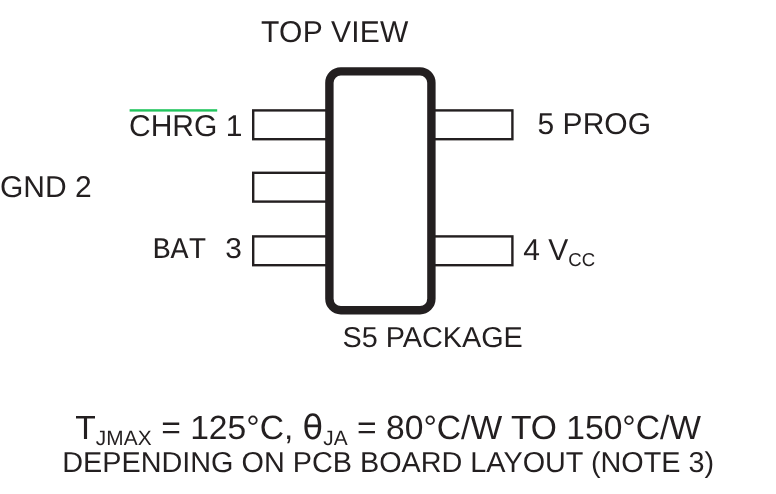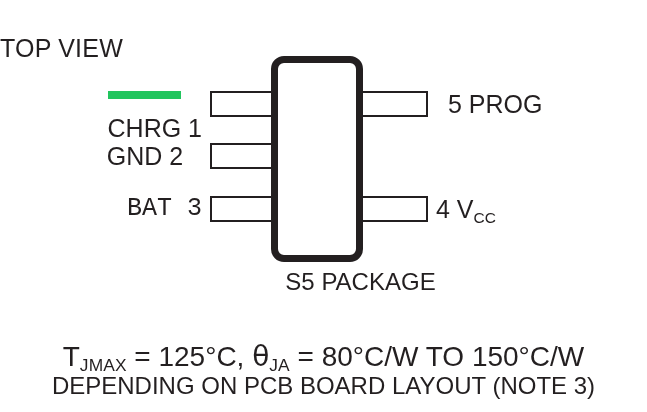--- a/index.html
+++ b/index.html
@@ -21,23 +21,23 @@
     position: absolute;
     left: 0; top: 0;
     width: 647px;
     height: 412px;
   }
 
   
   .top-view-title {
     position: absolute;
     left: 0;
-    top: 34px;
+    top: 13px;
     width: 558px;
-    text-align: left;
+    text-align: center;
     font-size: 25px;
     letter-spacing: 0.2px;
     white-space: nowrap;
   }
 
   
   .pkg-body {
     position: absolute;
     left: 271px;
     top: 56px;
@@ -70,28 +70,28 @@
 
   
   .pin-label {
     position: absolute;
     font-size: 25px;
     white-space: nowrap;
     line-height: 26px;
     z-index: 4;
   }
   .lbl-1 { left: 0;   top: 91px; width: 202px; text-align: right; }
-  .lbl-2 { left: 0;   top: 143px; width: 202px; text-align: center; margin-left: 44px; }
+  .lbl-2 { left: 0;   top: 143px; width: 202px; text-align: left; }
   .lbl-3 { left: 0;   top: 196px; width: 202px; text-align: right; font-family: Liberation Mono, monospace; }
   .lbl-5 { left: 436px; top: 91px; text-align: left; margin-left: 12px; }
   .lbl-4 { left: 436px; top: 196px; text-align: left; }
 
   .overline {
-    border-top: 8px solid #22c55e;
-    padding-top: 18px;
+    border-top: 2px solid #22c55e;
+    padding-top: 1px;
     display: inline-block;
     line-height: 23px;
   }
 
   sub {
     font-size: 0.62em;
     vertical-align: baseline;
     position: relative;
     top: 0.30em;
     letter-spacing: 0.1px;

